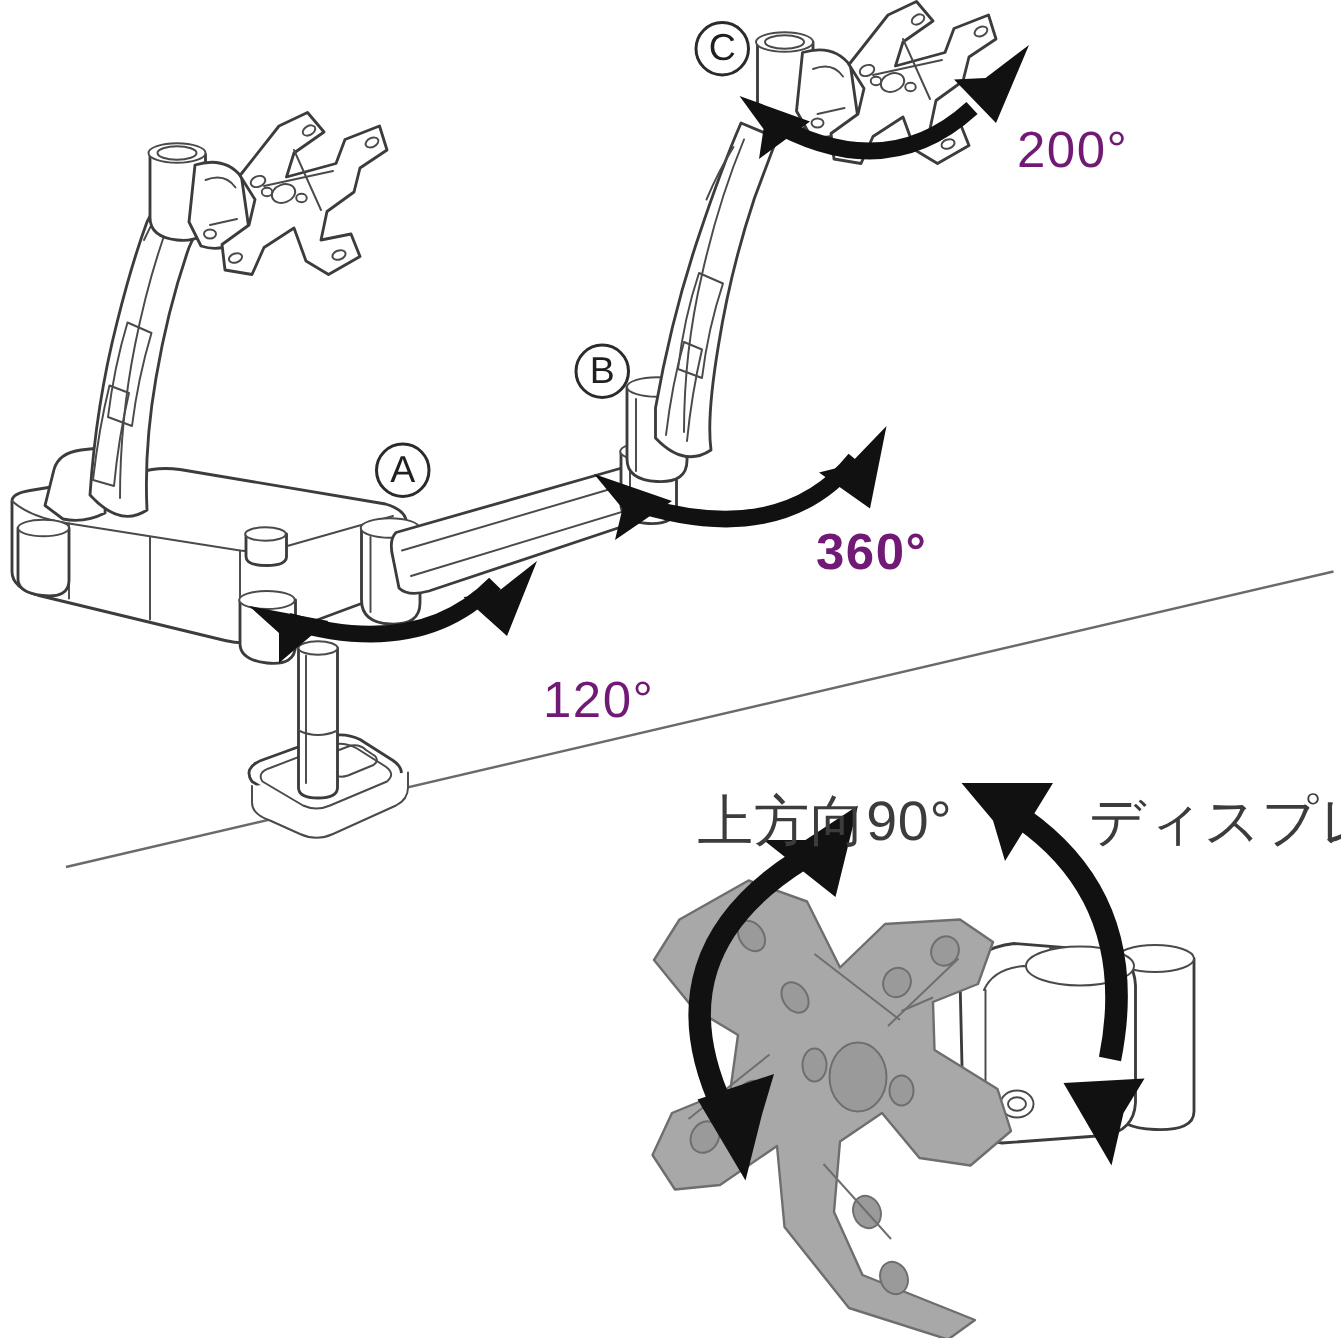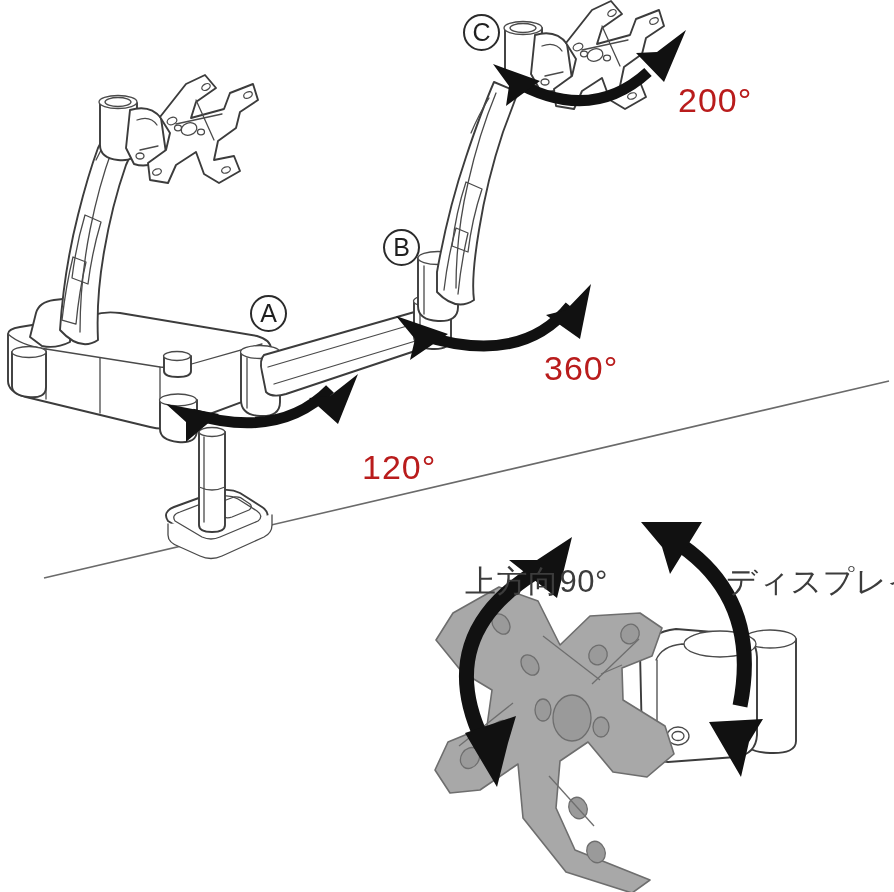--- a/index.html
+++ b/index.html
@@ -27,27 +27,26 @@
   .lbl {
     position: absolute;
     color: #3a3a3a;
     white-space: nowrap;
     line-height: 1;
     font-family: "Liberation Sans", sans-serif;
   }
   .deg-lbl {
     font-size: 34px;
     letter-spacing: 1px;
-    color: #b91c1c;
+    color: #701a75;
   }
   .jp-lbl {
-    font-size: 31px;
+    font-size: 37px;
     color: #3c3c3c;
     letter-spacing: 0.5px;
-    margin-top: 37px;
   }
   .callout {
     position: absolute;
     width: 37px;
     height: 37px;
     border: 2.5px solid #2b2b2b;
     border-radius: 50%;
     box-sizing: border-box;
     display: flex;
     align-items: center;
@@ -299,19 +298,19 @@
     <span>A</span>
   </div>
   <div class="callout" style="left:383px; top:229px;">
     <span>B</span>
   </div>
   <div class="callout" style="left:463px; top:14px;">
     <span>C</span>
   </div>
 
   <div class="lbl deg-lbl" style="left:678px; top:83px;">200°</div>
-  <div class="lbl deg-lbl" style="left:544px; top:351px;">360°</div>
+  <div class="lbl deg-lbl" style="left:544px; top:351px;font-weight:bold;">360°</div>
   <div class="lbl deg-lbl" style="left:362px; top:450px;">120°</div>
 
   <div class="lbl jp-lbl" style="left:465px; top:529px;">上方向90°</div>
   <div class="lbl jp-lbl" style="left:726px; top:529px;">ディスプレイ</div>
 
 </div>
 
 </body></html>

